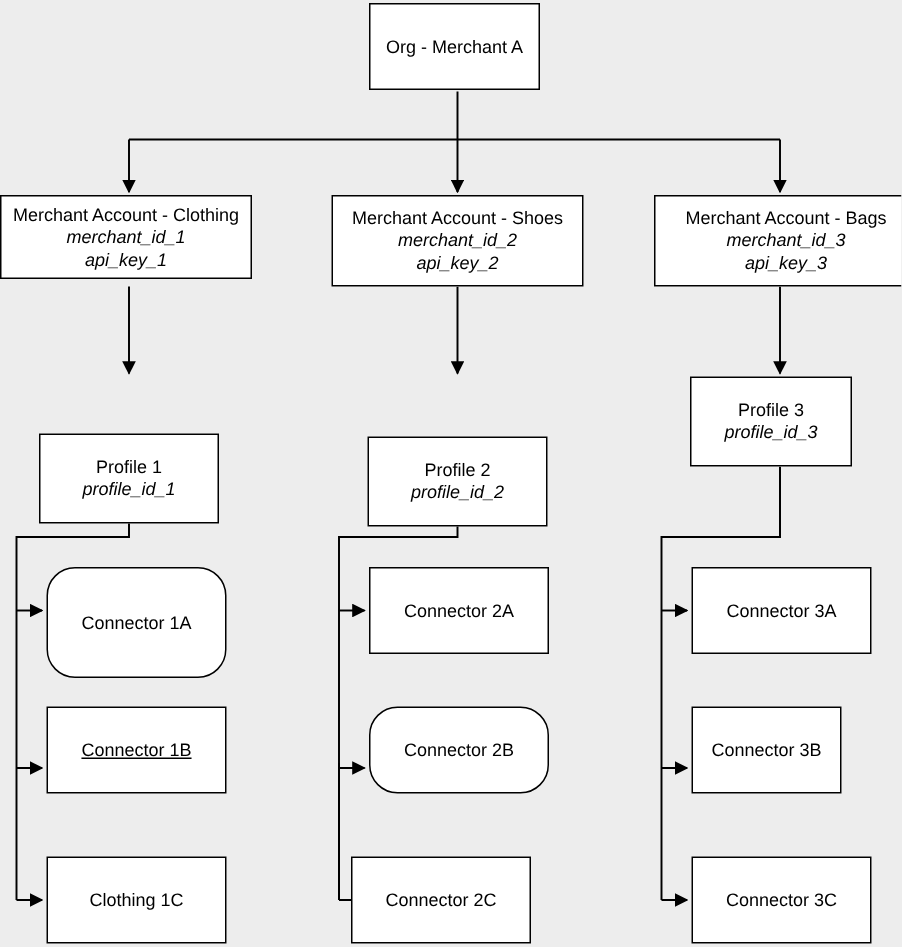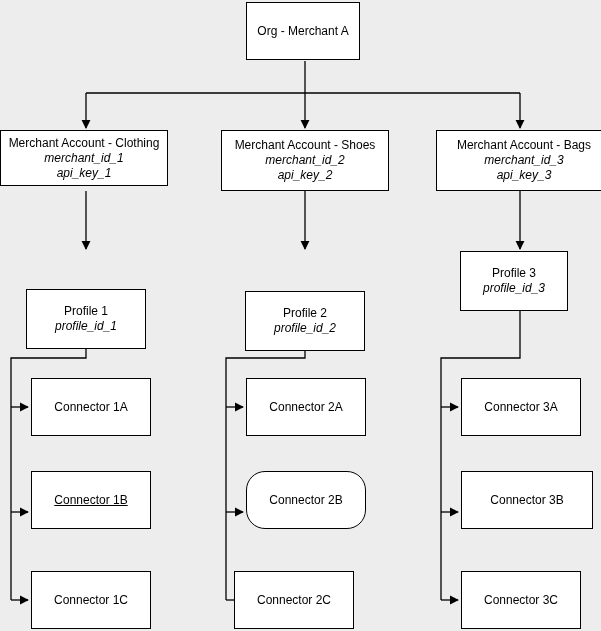--- a/index.html
+++ b/index.html
@@ -123,43 +123,43 @@
   <div class="node" style="left:245px; top:251px; width:120px; height:60px;margin-top:40px;">
     <span class="line1">Profile 2</span>
     <span class="line2">profile_id_2</span>
   </div>
 
   <div class="node" style="left:460px; top:251px; width:108px; height:60px;">
     <span class="line1">Profile 3</span>
     <span class="line2">profile_id_3</span>
   </div>
 
-  <div class="node" style="left:31px; top:378px; width:120px; height:58px;">
+  <div class="node" style="left:31px; top:378px; width:120px; height:74px;border-radius:19px;">
     <span class="line1">Connector 1A</span>
   </div>
   <div class="node" style="left:31px; top:471px; width:120px; height:58px;text-decoration:underline;">
     <span class="line1">Connector 1B</span>
   </div>
   <div class="node" style="left:31px; top:571px; width:120px; height:58px;">
-    <span class="line1">Connector 1C</span>
+    <span class="line1">Clothing 1C</span>
   </div>
 
   <div class="node" style="left:246px; top:378px; width:120px; height:58px;">
     <span class="line1">Connector 2A</span>
   </div>
   <div class="node" style="left:246px; top:471px; width:120px; height:58px;border-radius:19px;">
     <span class="line1">Connector 2B</span>
   </div>
   <div class="node" style="left:234px; top:571px; width:120px; height:58px;">
     <span class="line1">Connector 2C</span>
   </div>
 
   <div class="node" style="left:461px; top:378px; width:120px; height:58px;">
     <span class="line1">Connector 3A</span>
   </div>
-  <div class="node" style="left:461px; top:471px; width:132px; height:58px;align-items:center;">
+  <div class="node" style="left:461px; top:471px; width:100px; height:58px;align-items:center;">
     <span class="line1">Connector 3B</span>
   </div>
   <div class="node" style="left:461px; top:571px; width:120px; height:58px;">
     <span class="line1">Connector 3C</span>
   </div>
 
 </div>
 
 </body></html>

